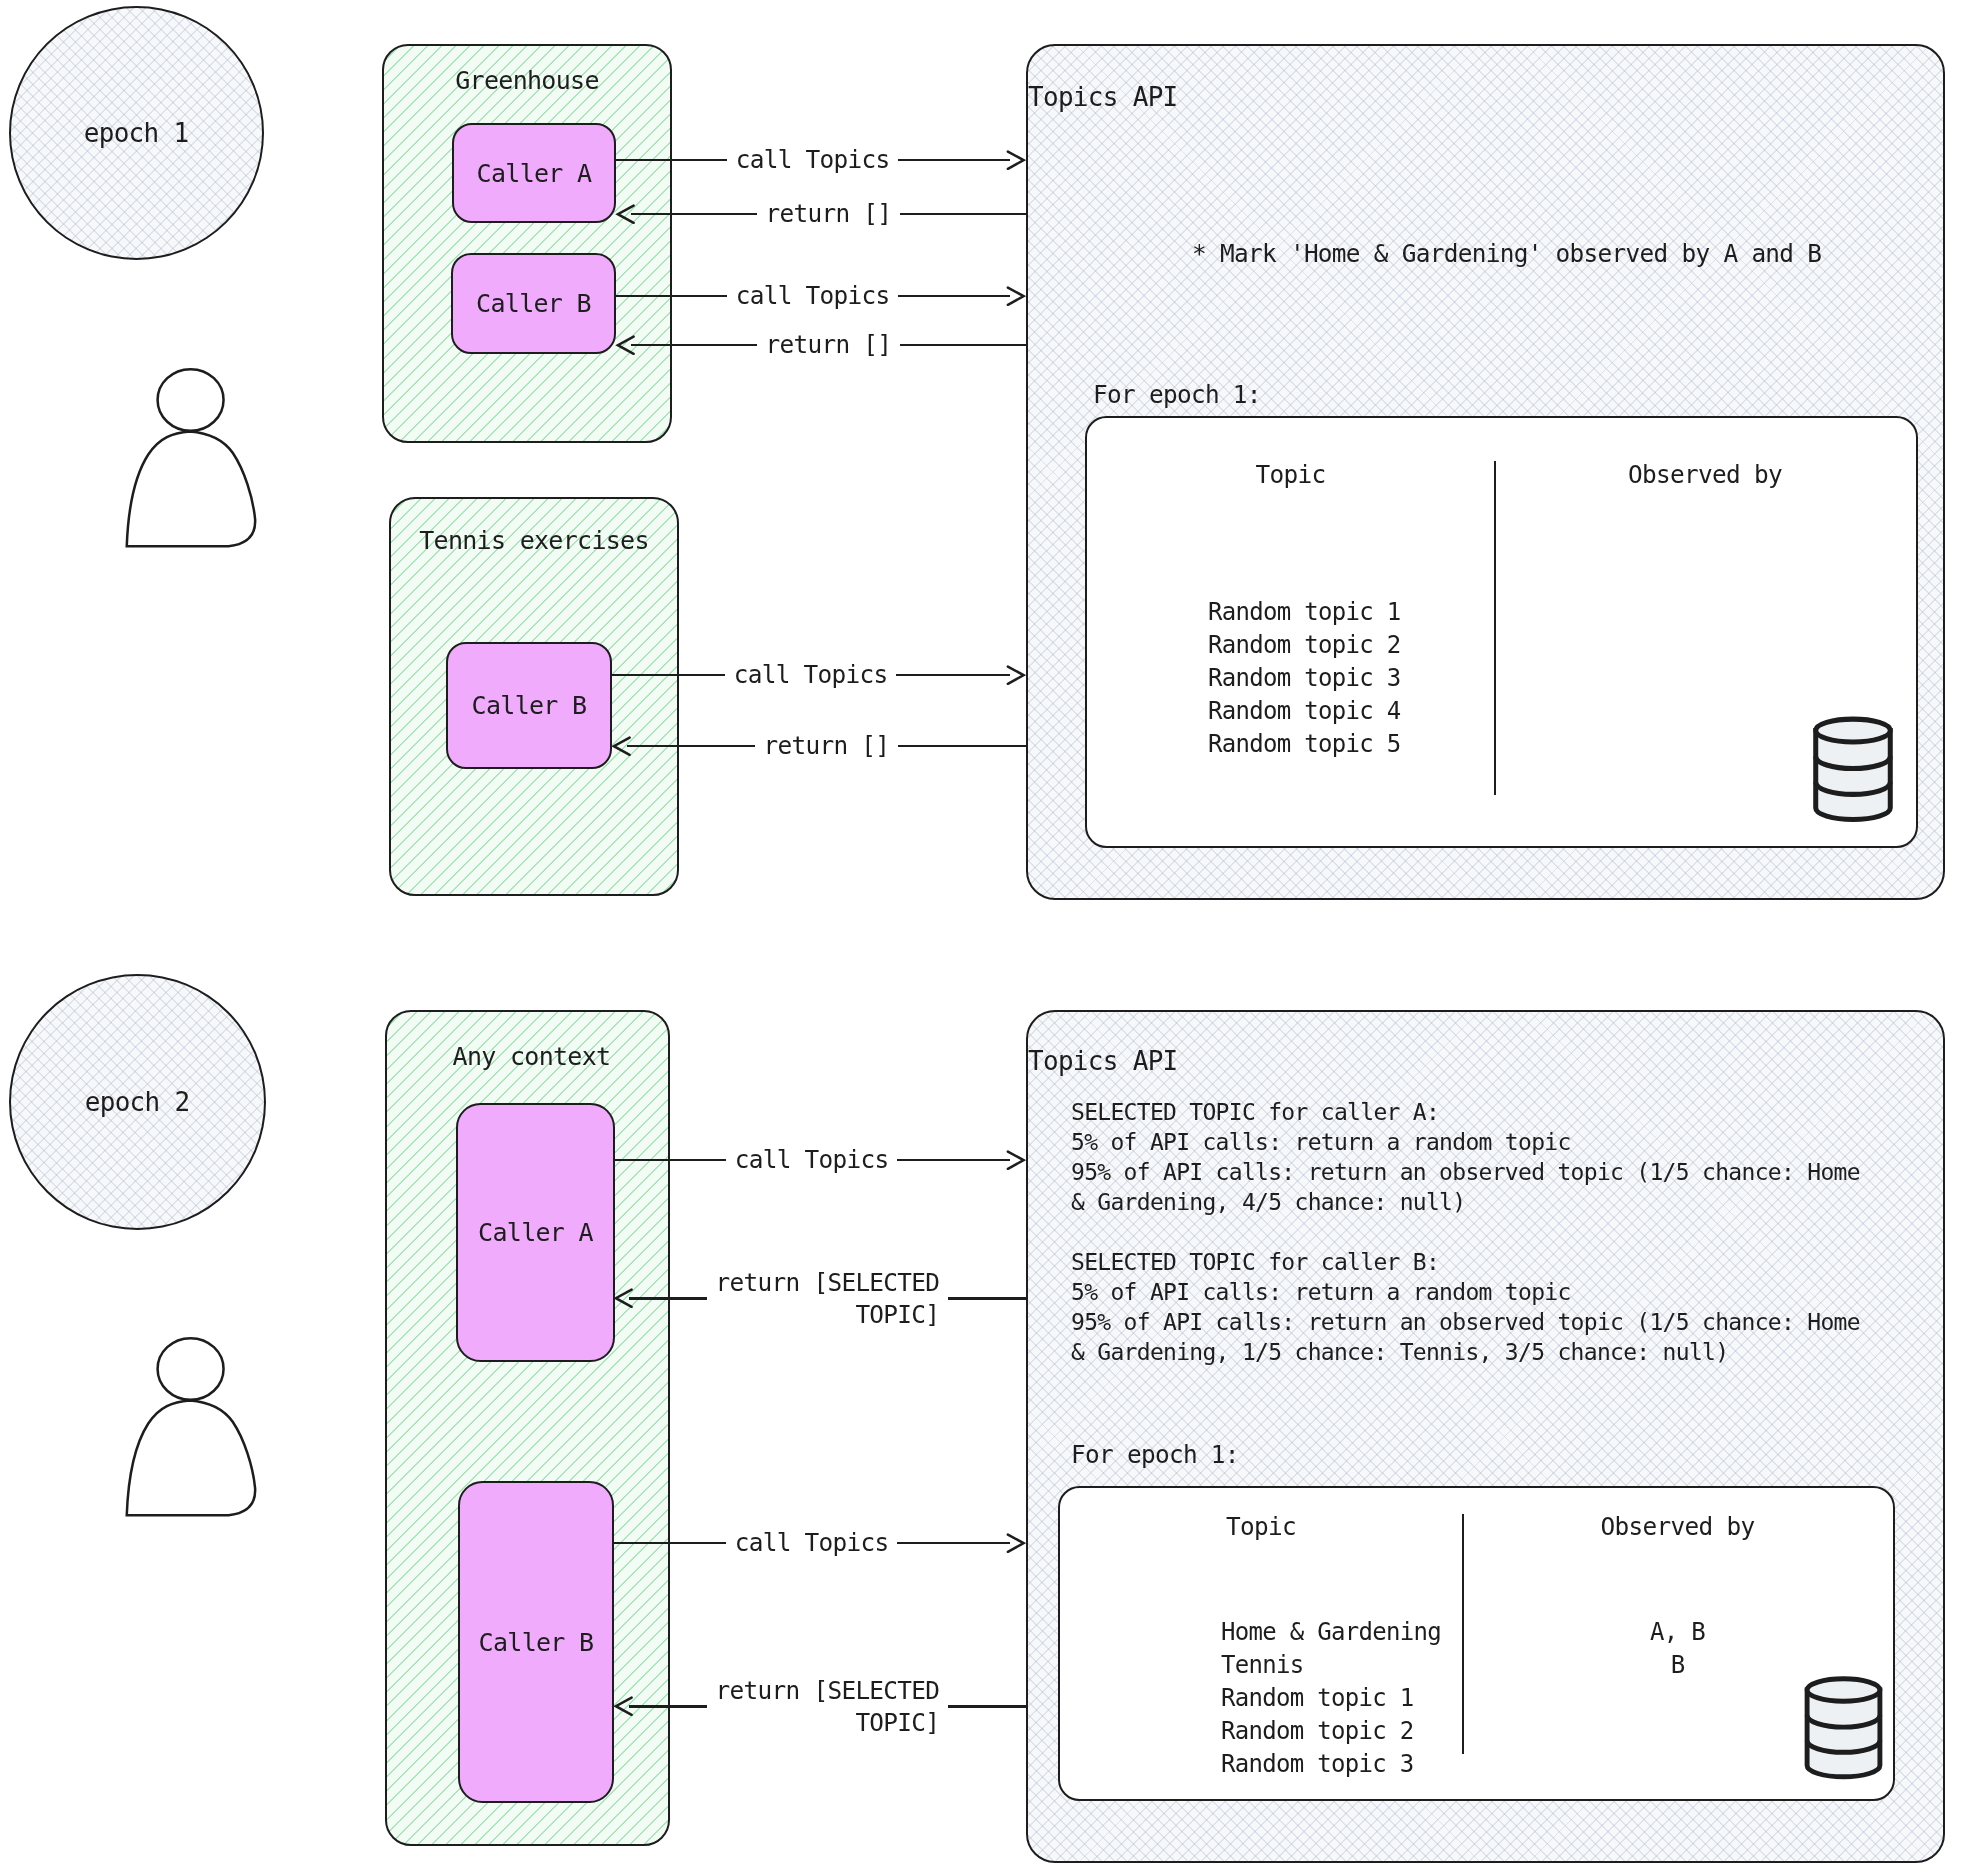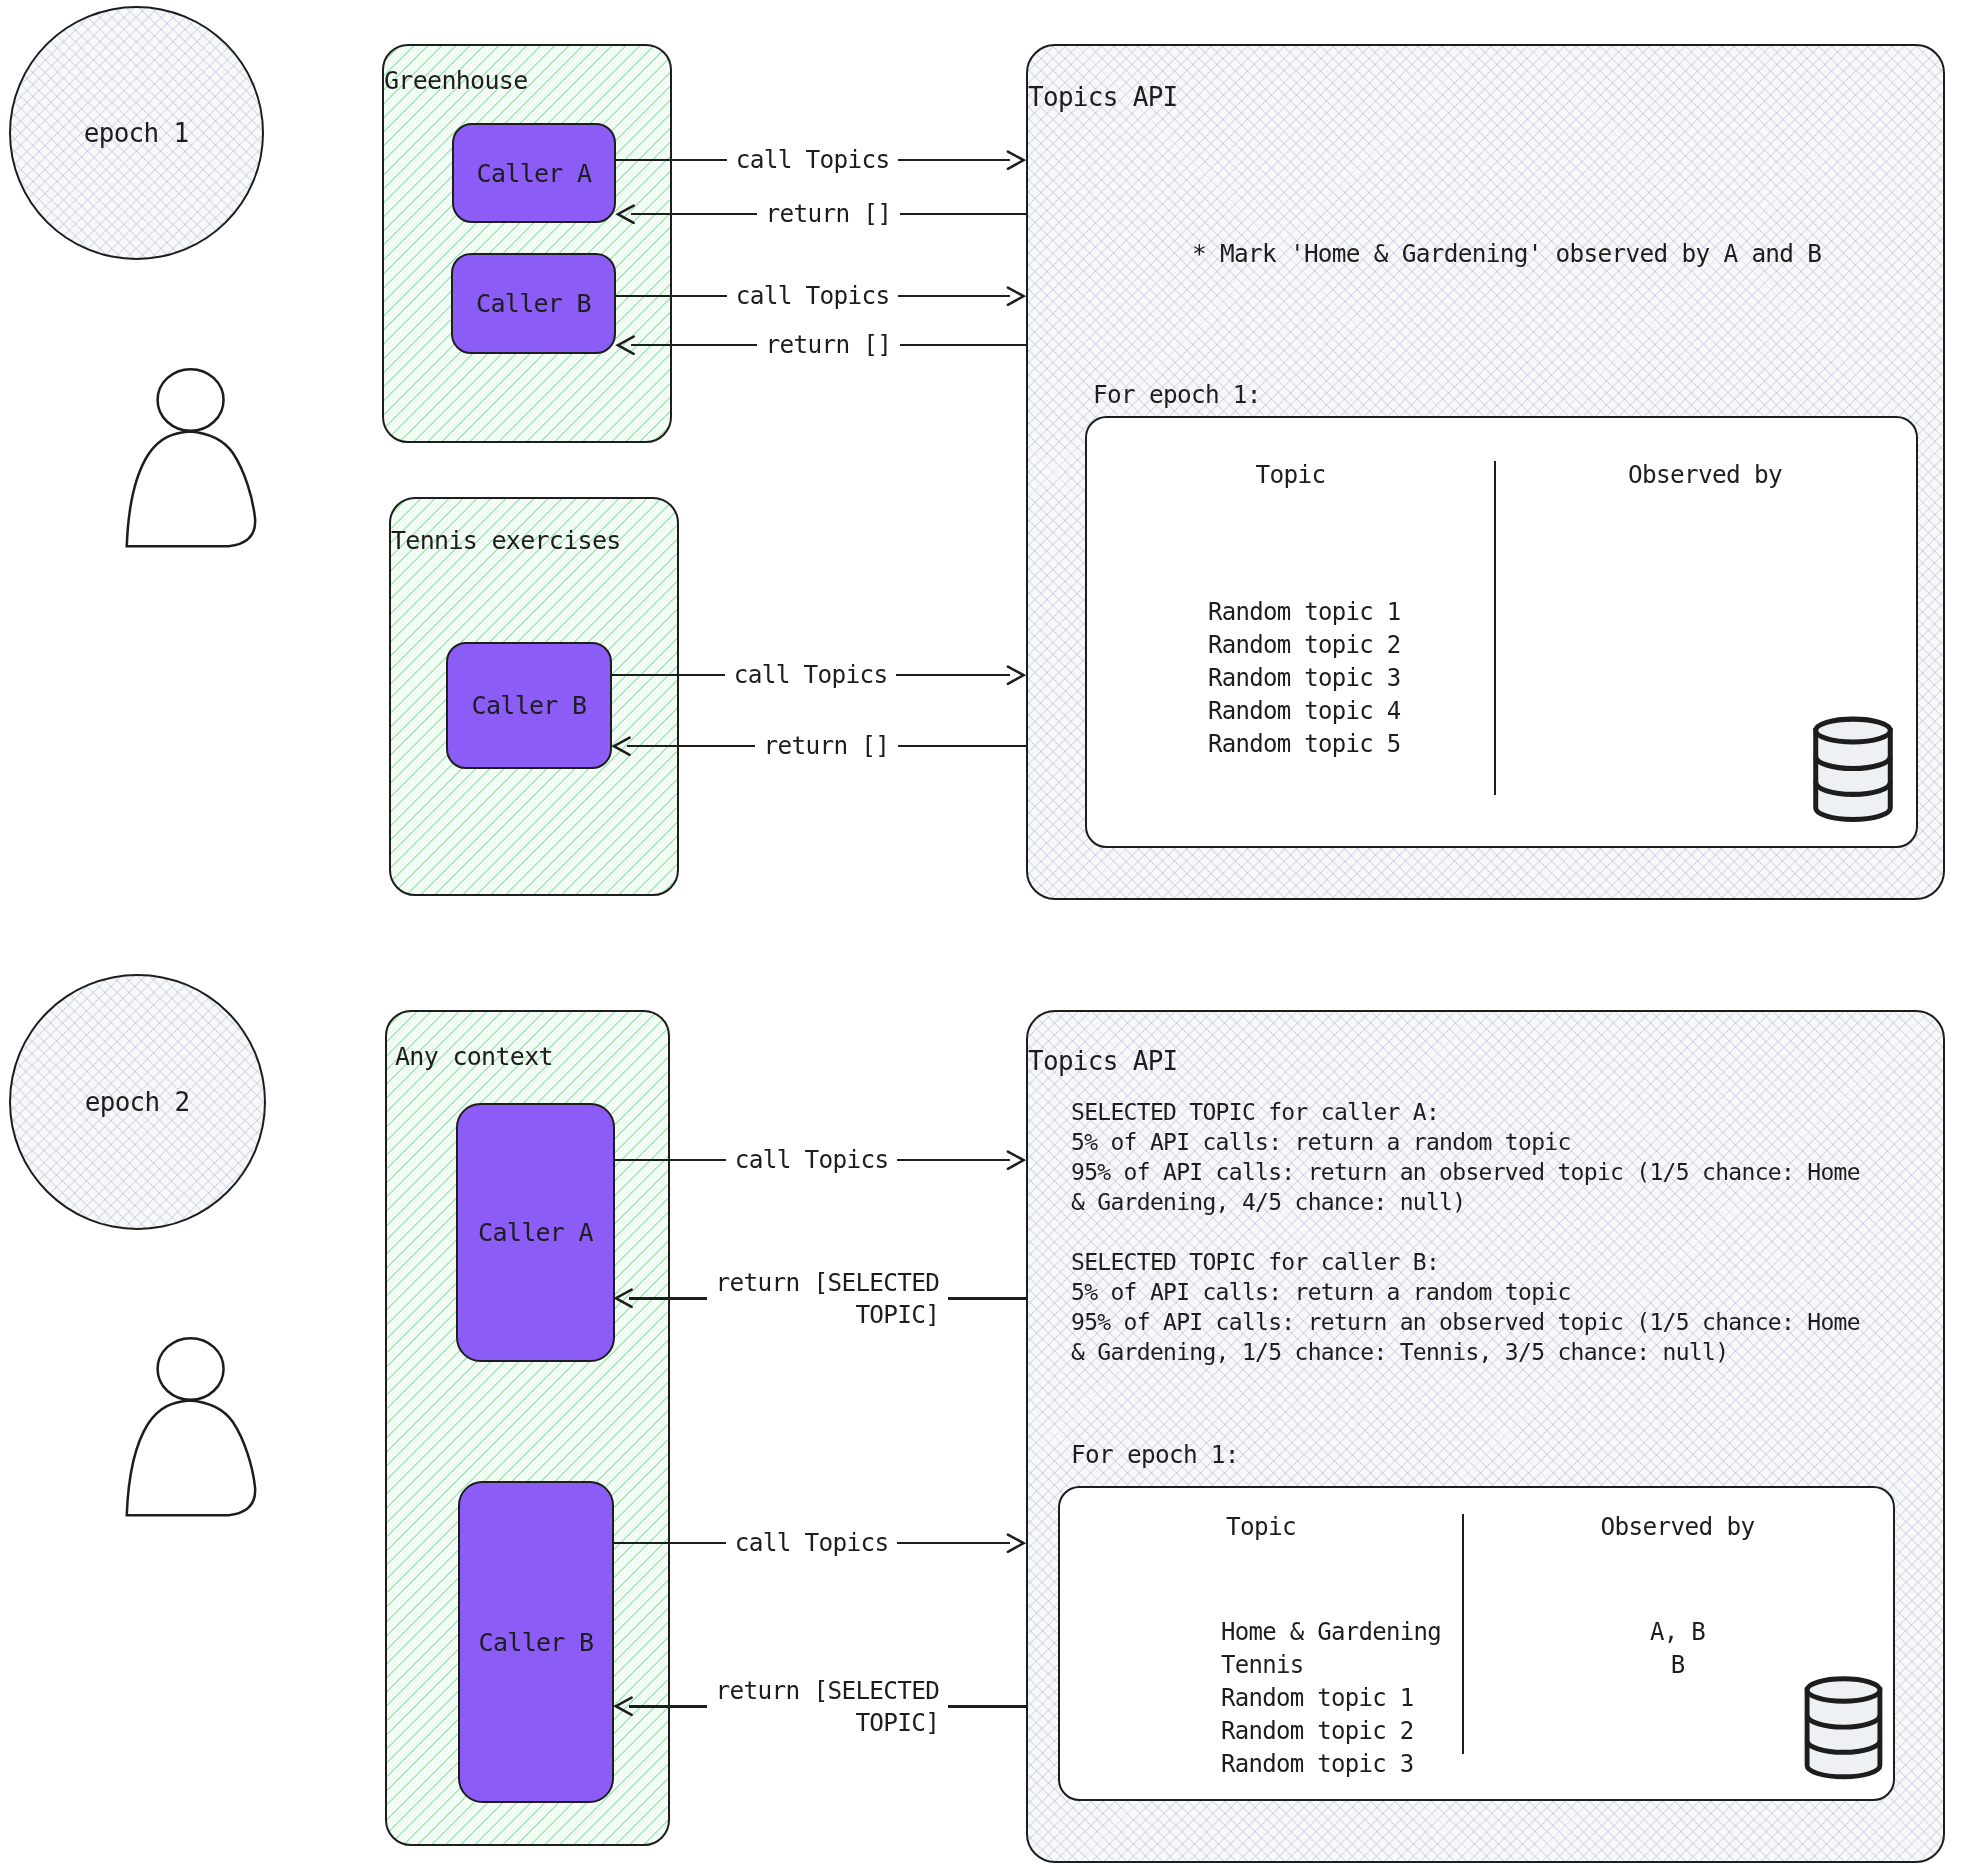--- a/index.html
+++ b/index.html
@@ -18,23 +18,23 @@
       repeating-linear-gradient(135deg,rgba(158,172,198,0.28) 0px,rgba(158,172,198,0.28) 1.4px,transparent 1.4px,transparent 8.6px),
       repeating-linear-gradient(45deg,rgba(158,172,198,0.28) 0px,rgba(158,172,198,0.28) 1.4px,transparent 1.4px,transparent 8.6px);
   }
   
   .epoch-circle{
     position:absolute;border:2.9px solid #1d1d1d;border-radius:50%;
     display:flex;align-items:center;justify-content:center;
     font-size:26px;letter-spacing:-0.7px;
   }
   .greenbox{position:absolute;border:2.9px solid #1d1d1d;border-radius:26px;}
-  .box-title{position:absolute;left:0;right:0;font-size:25px;letter-spacing:-0.7px;}
+  .box-title{position:absolute;left:0;right:0;text-align:center;font-size:25px;letter-spacing:-0.7px;}
   .caller{
-    position:absolute;background:#8b5cf6;border:2.9px solid #1d1d1d;border-radius:20px;
+    position:absolute;background:#f0abfc;border:2.9px solid #1d1d1d;border-radius:20px;
     display:flex;align-items:center;justify-content:center;font-size:25px;letter-spacing:-0.7px;text-align:right;
   }
   .apibox{position:absolute;border:2.9px solid #1d1d1d;border-radius:29px;}
   .api-title{position:absolute;left:0;right:0;font-size:26px;letter-spacing:-0.7px;}
   .api-bullets{position:absolute;font-size:24.4px;line-height:34px;letter-spacing:-0.7px;white-space:pre;}
   .api-rules{position:absolute;font-size:23px;line-height:30px;letter-spacing:-0.7px;white-space:pre-line;}
   .epoch-note{position:absolute;font-size:24.4px;letter-spacing:-0.7px;}
   .table-box{position:absolute;background:#ffffff;border:2.9px solid #1d1d1d;border-radius:21.5px;}
   .vdivider{position:absolute;width:2.2px;background:#1d1d1d;}
   .th{position:absolute;text-align:center;font-size:24.4px;letter-spacing:-0.7px;}

